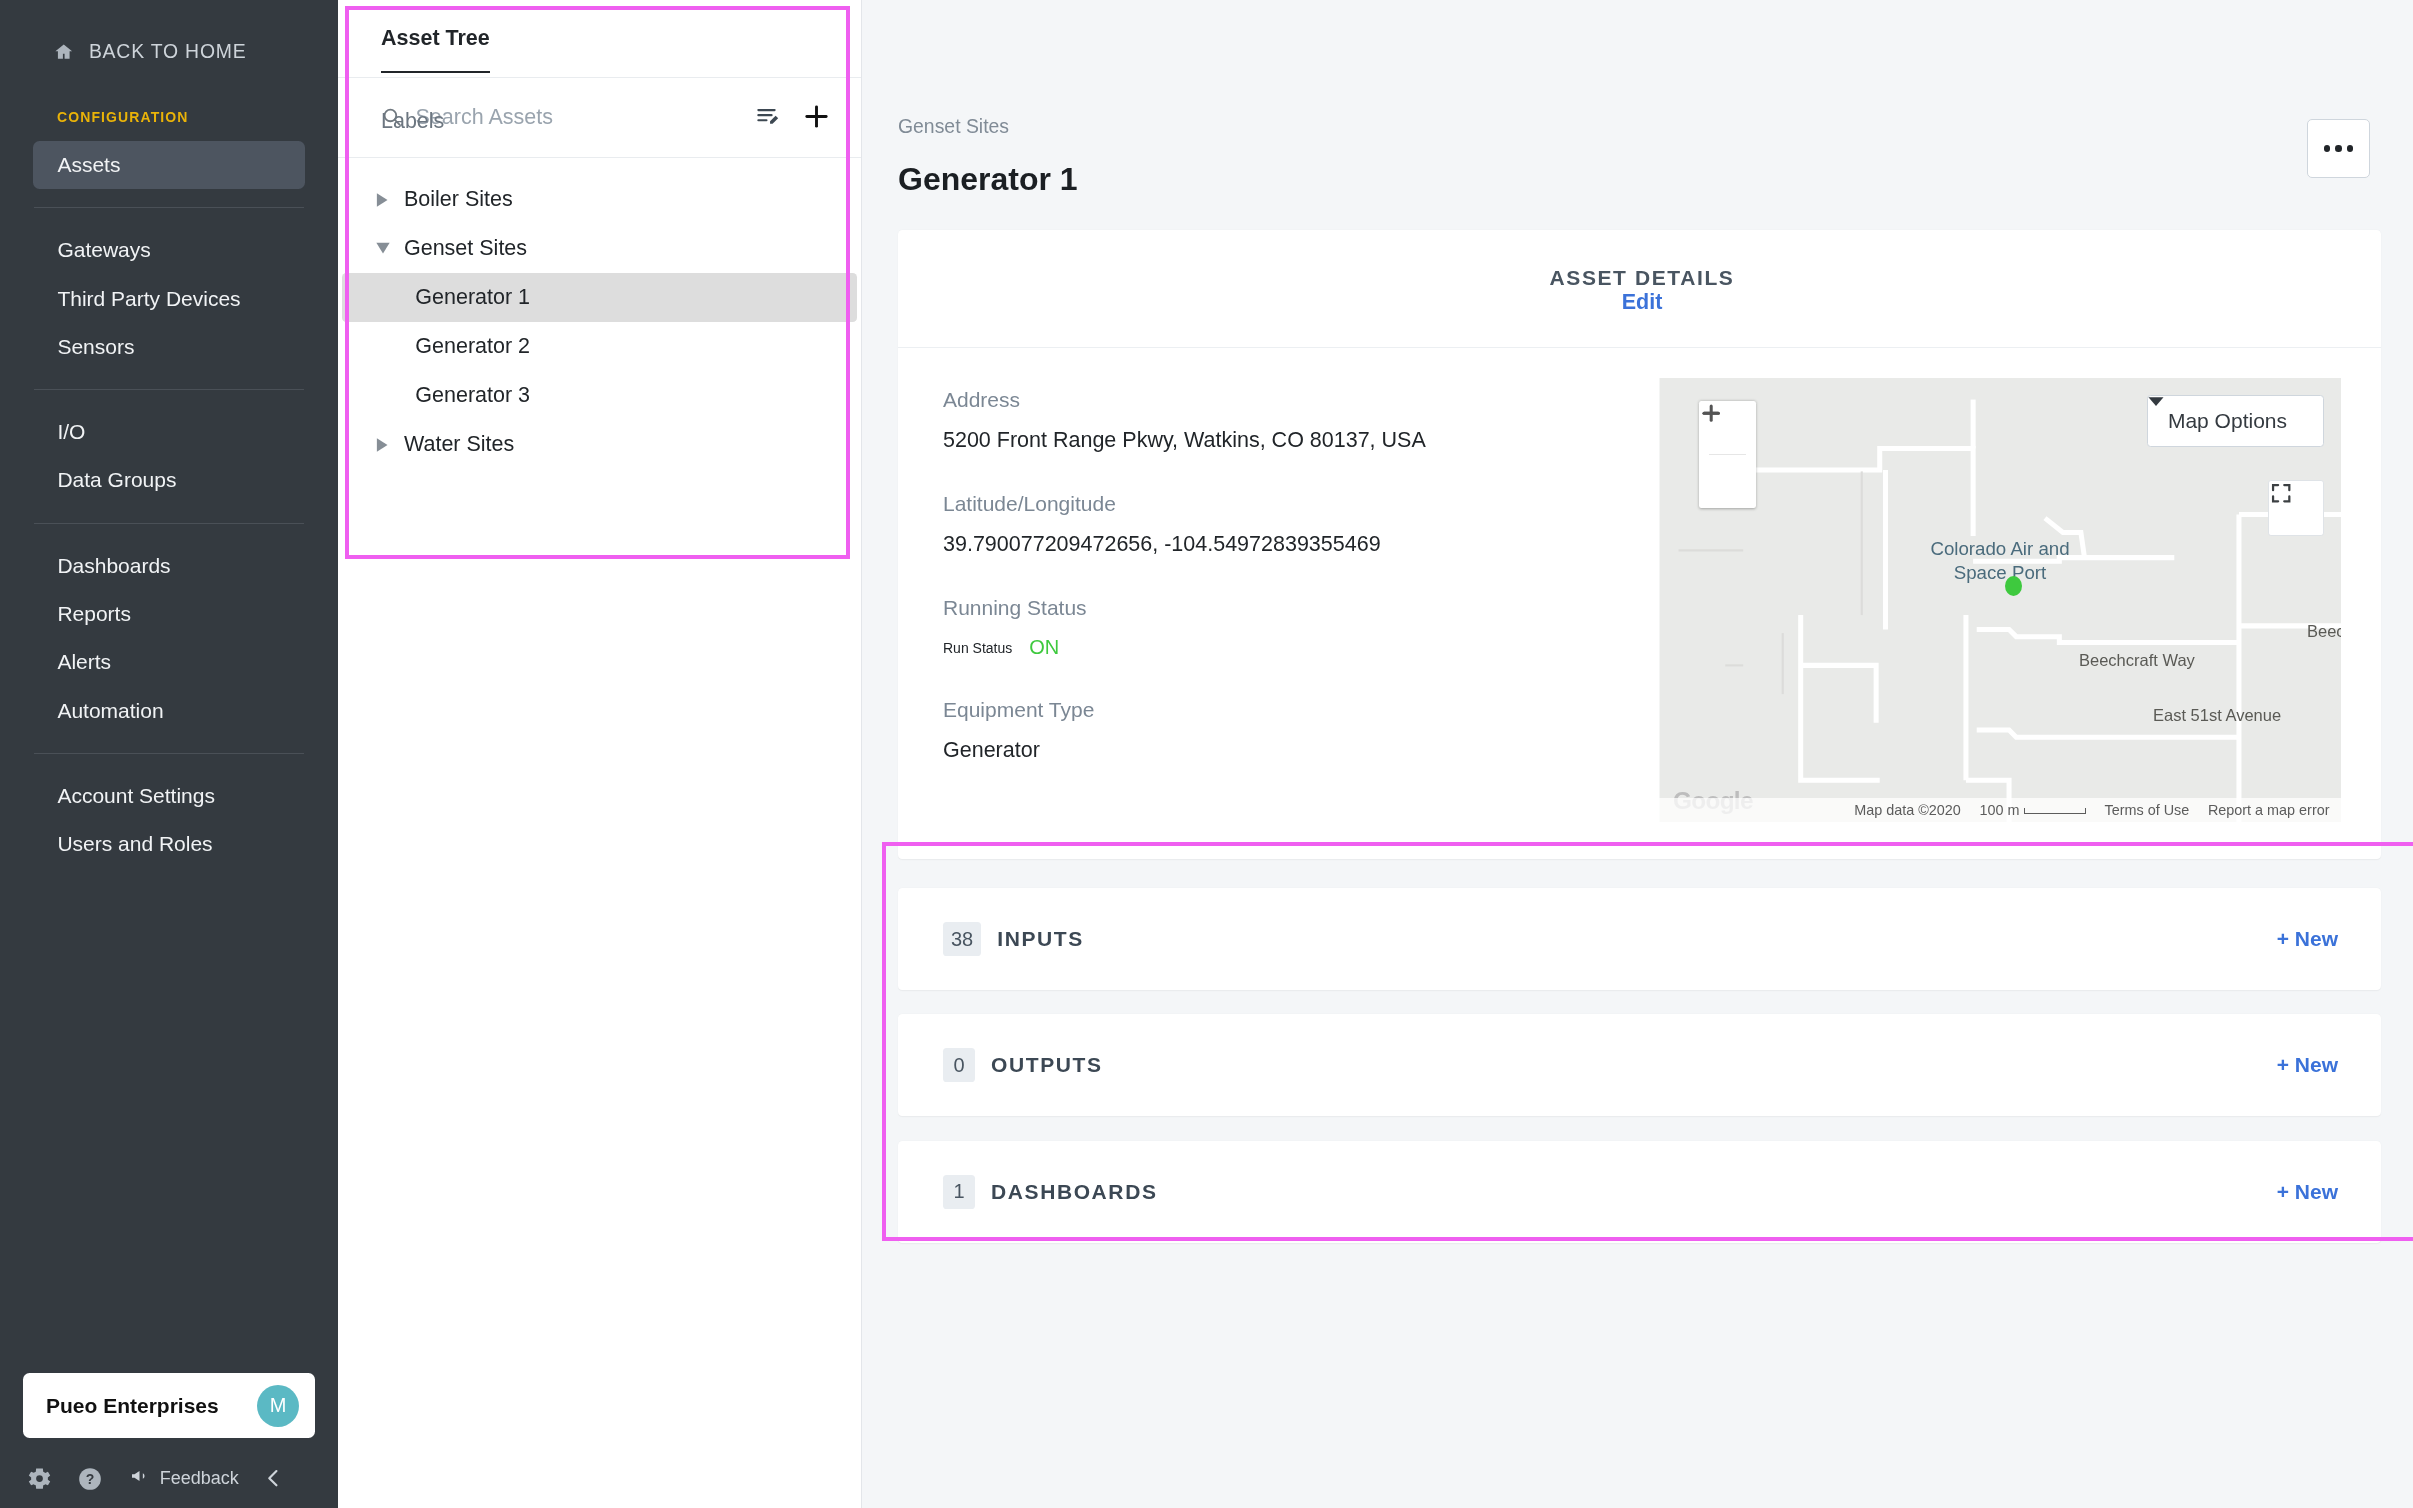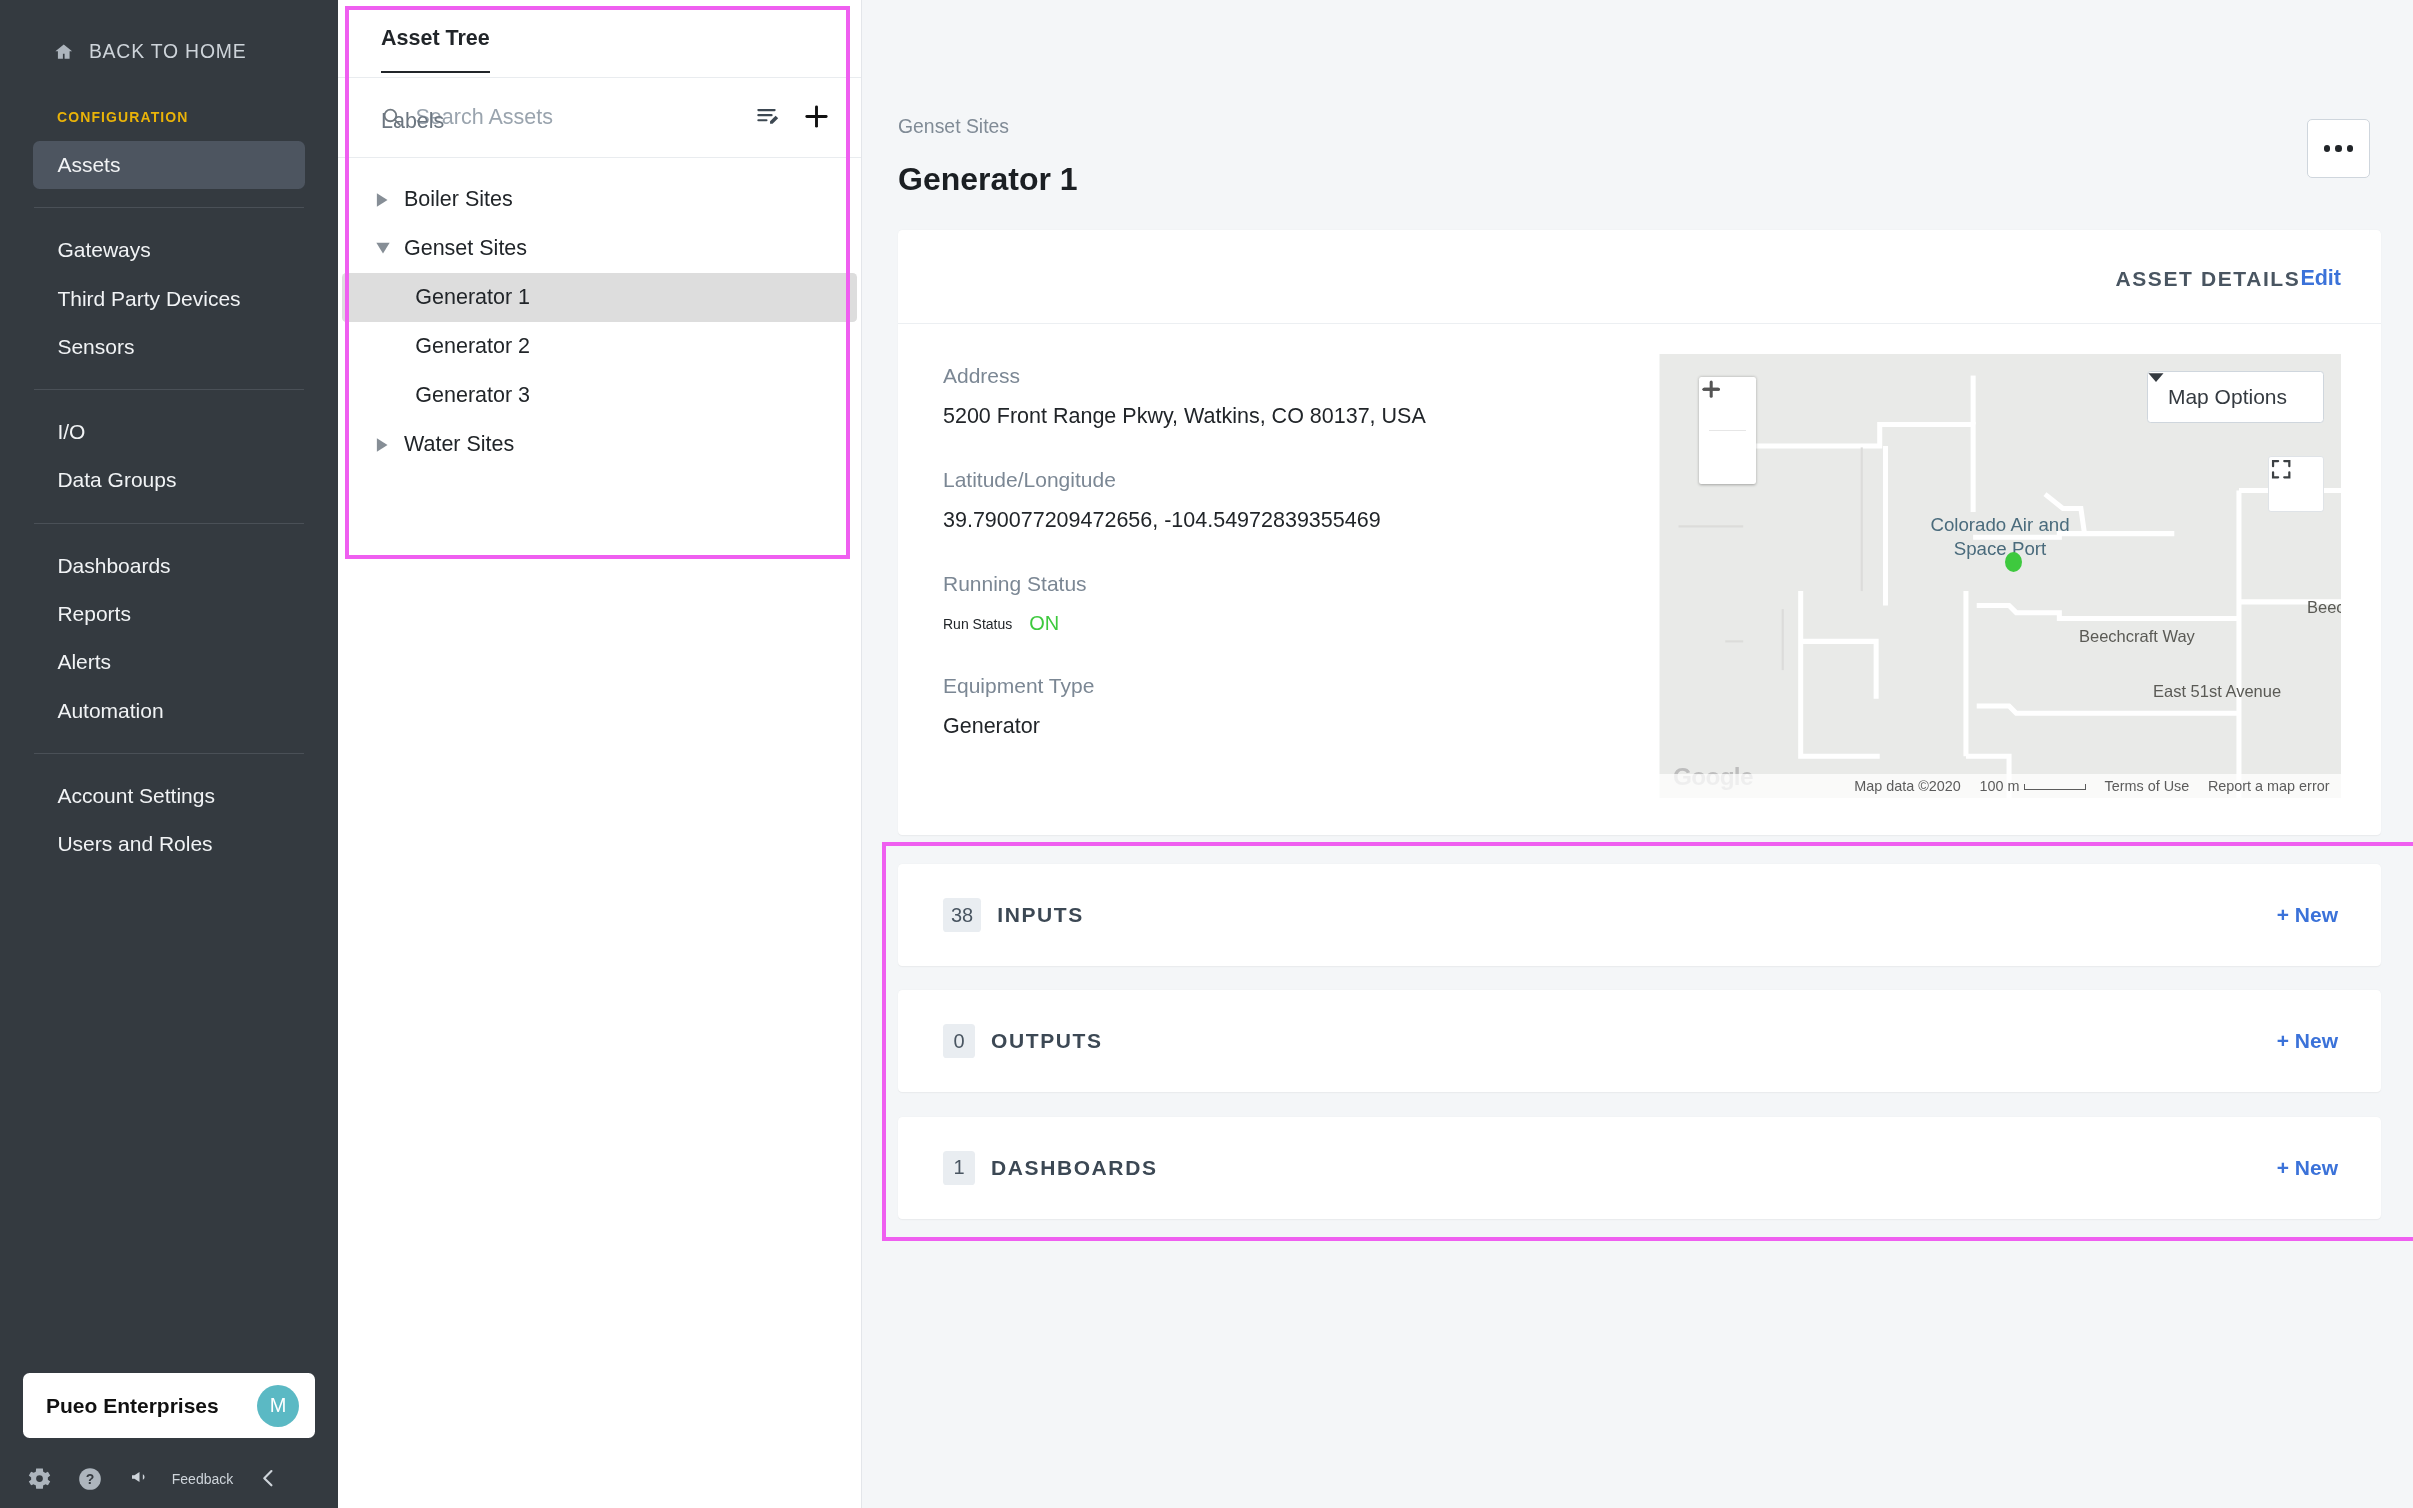--- a/index.html
+++ b/index.html
@@ -57,21 +57,21 @@
     display: flex; align-items: center; justify-content: center;
     font-size: 20px;
   }
   .sidebar-footer {
     position: absolute; left: 0; bottom: 16px; width: 338px;
     display: flex; align-items: center; gap: 24.4px;
     padding-left: 26px;
     color: #adb5bd;
   }
   .sf-icon { cursor: pointer; display: block; }
-  .feedback { display: flex; align-items: center; gap: 21px; font-size: 14px; color: #ced4da; cursor: pointer; }
+  .feedback { display: flex; align-items: center; gap: 9px; font-size: 18px; color: #ced4da; cursor: pointer; }
 
   
   .tree-panel {
     width: 524px; flex: 0 0 524px;
     background: #ffffff; height: 1508px;
     position: relative;
     border-right: 0.7px solid #e3e6ea;
   }
   .tree-tabs {
     height: 78px; display: flex; align-items: flex-start;
@@ -141,23 +141,24 @@
   }
   .kdot { width: 6.5px; height: 6.5px; border-radius: 50%; background: #212529; }
 
   
   .card {
     background: #fff; margin: 32px 32px 0 36px;
     border-radius: 4.3px;
     box-shadow: 0 0.7px 1.4px rgba(0,0,0,.05);
   }
   .card-head {
-    display: flex; align-items: center; justify-content: flex-end;
+    display: flex; align-items: center; justify-content: flex-start;
     padding: 36px 40px 32px 45px;
     border-bottom: 0.7px solid #eceff2;
+    flex-direction: column;
   }
   .card-title { font-size: 21px; font-weight: 600; letter-spacing: 1.6px; color: #495561; }
   .edit-link { font-size: 21.5px; font-weight: 700; color: #3b72d9; cursor: pointer; }
 
   .details-body { display: flex; padding: 30px 40px 37px 45px; gap: 29px; }
   .details-left { flex: 1; padding-top: 10px; }
   .fld-label { font-size: 21px; color: #7b8794; margin-bottom: 16px; }
   .fld-value { font-size: 21.5px; color: #212529; margin-bottom: 39px; }
   .fld-value.last { margin-bottom: 0; }
   .run-status { display: flex; align-items: center; gap: 17px; margin-bottom: 39px; }

